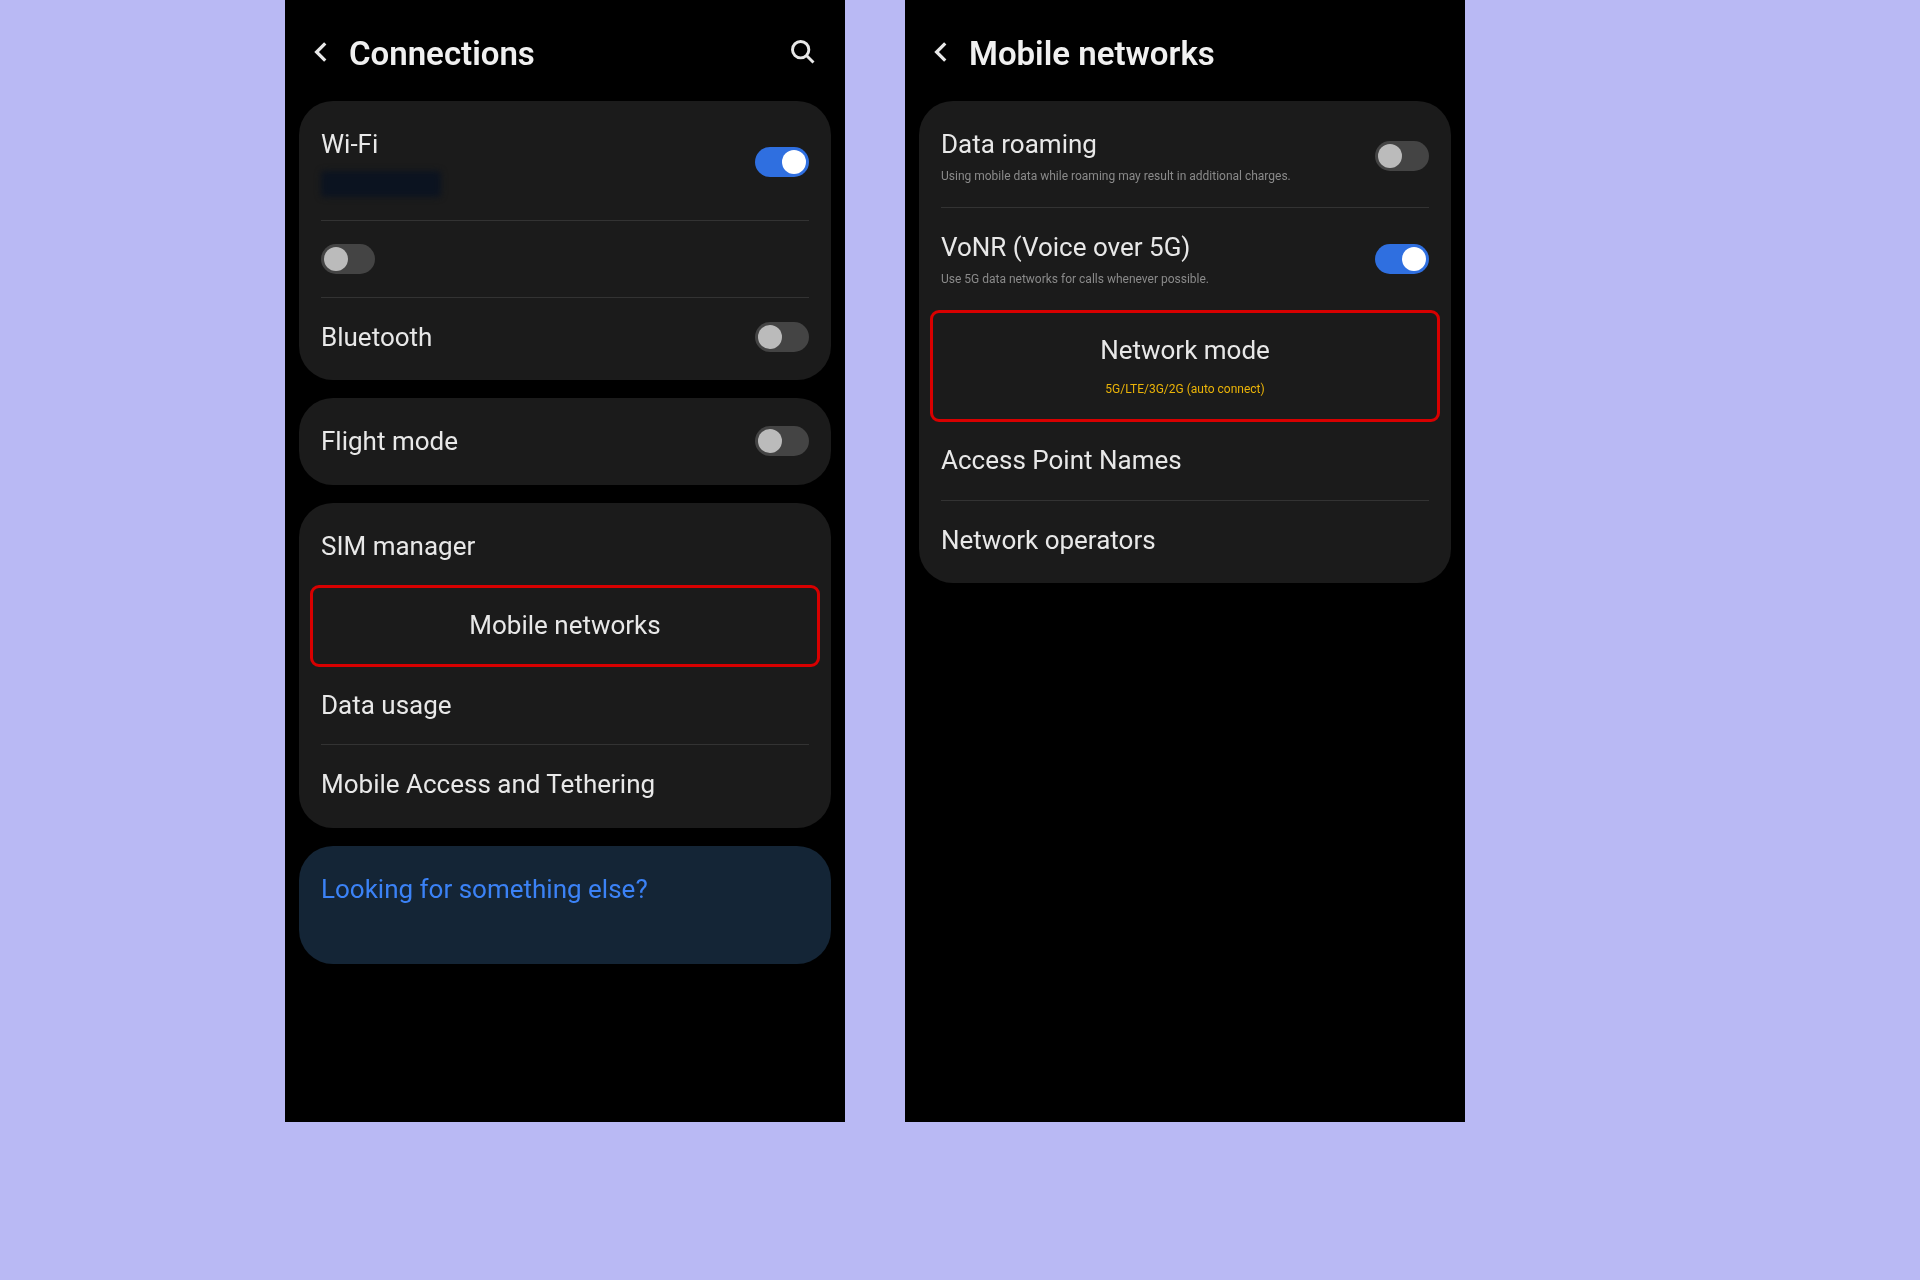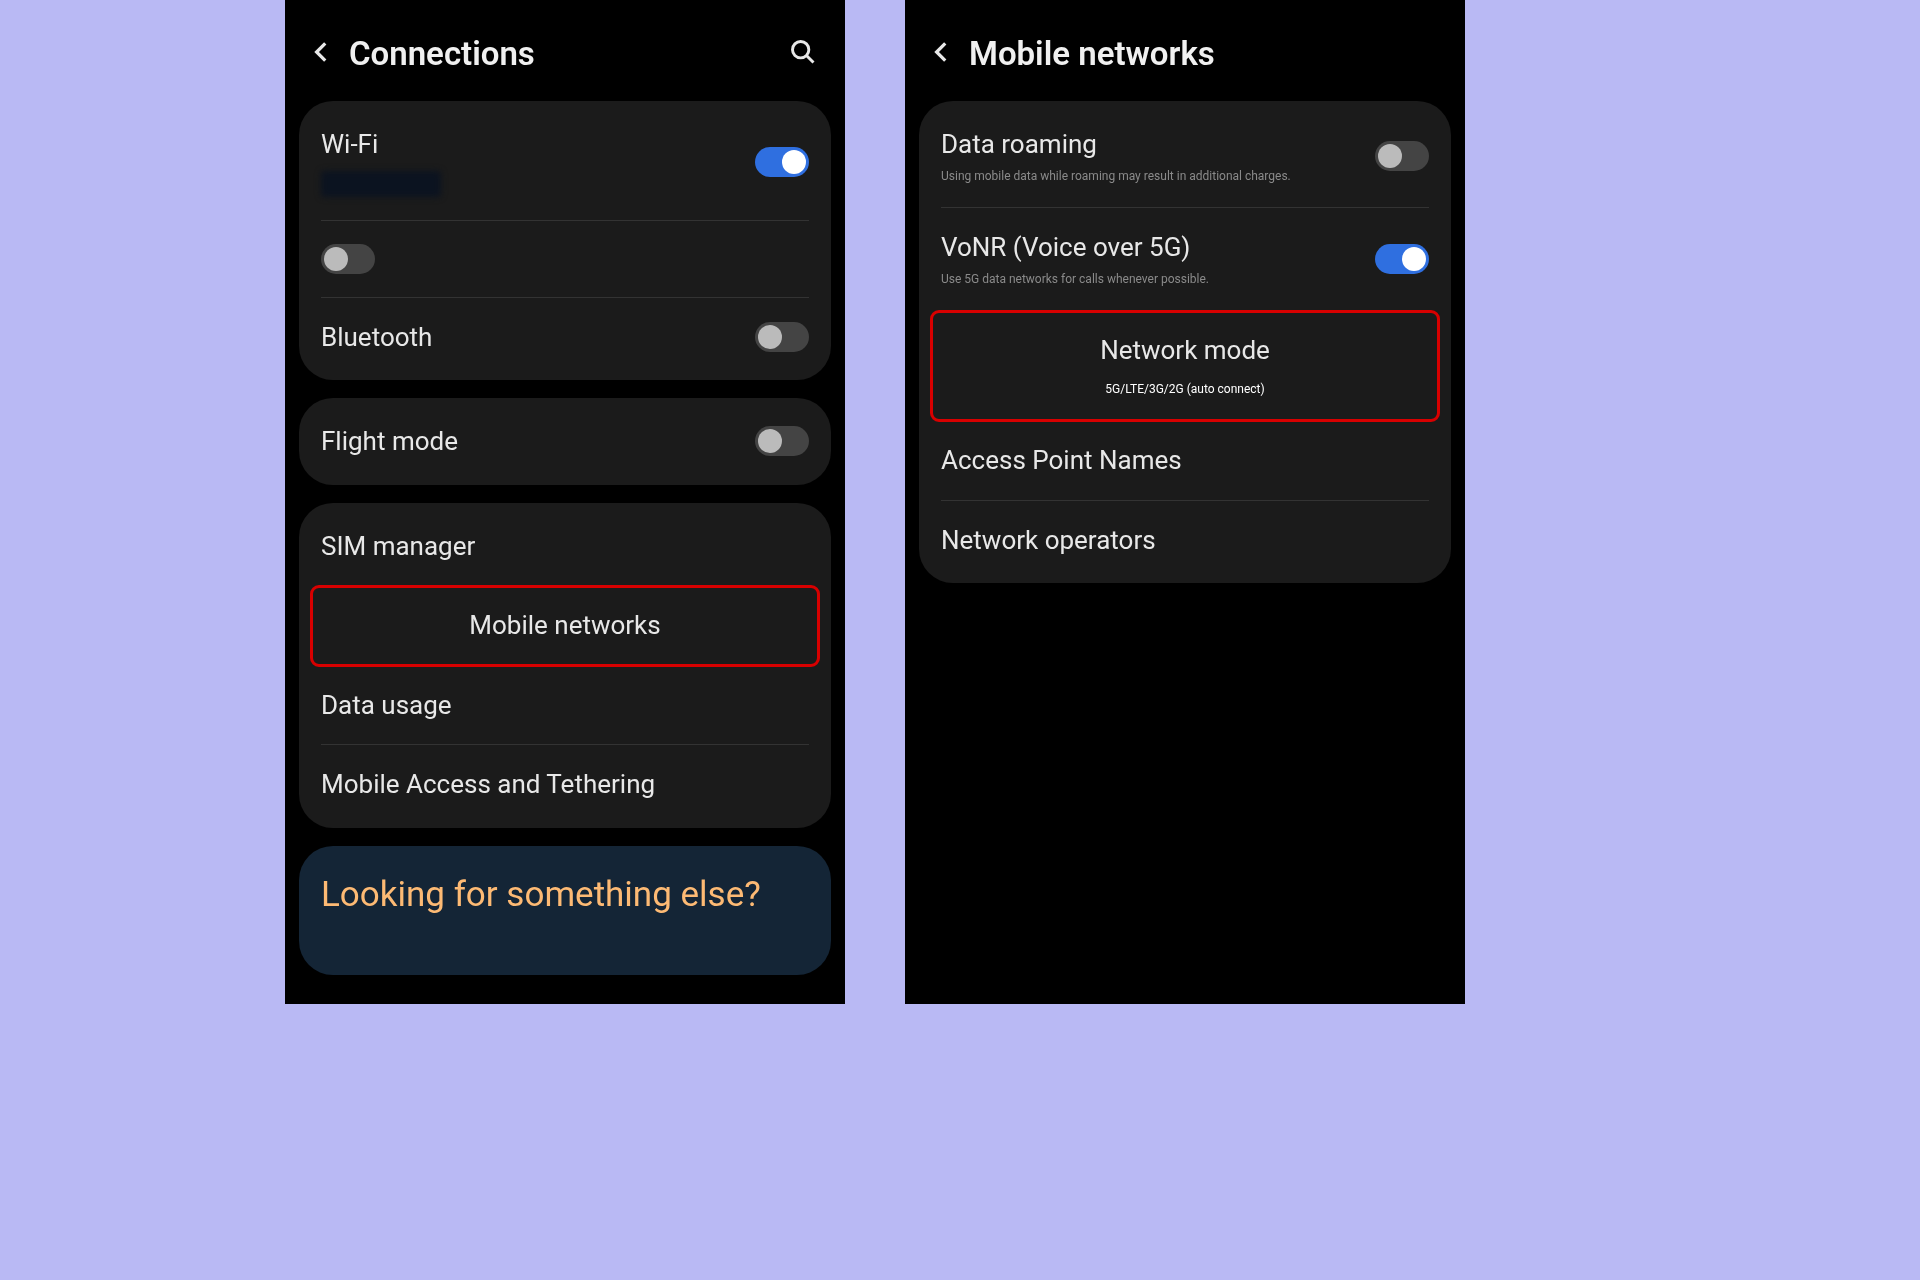--- a/index.html
+++ b/index.html
@@ -7,21 +7,21 @@
   body {
     background: #b9b9f4;
     font-family: -apple-system, BlinkMacSystemFont, "Segoe UI", Roboto, sans-serif;
     display: flex;
     justify-content: flex-start;
     gap: 60px;
     padding-left: 285px;
   }
   .phone {
     width: 560px;
-    height: 1004px;
+    height: 1122px;
     background: #000;
     color: #e8e8e8;
     overflow: hidden;
     position: relative;
   }
   .header {
     display: flex;
     align-items: center;
     padding: 34px 28px 28px 24px;
     gap: 14px;
@@ -59,21 +59,21 @@
     font-weight: 400;
     color: #e8e8e8;
     line-height: 1.25;
   }
   .row-sub {
     font-size: 12px;
     color: #8a8a8a;
     line-height: 1.3;
     margin-top: 4px;
   }
-  .row-sub.blue { color: #ffffff; margin-top: 11px; }
+  .row-sub.blue { color: #eab308; margin-top: 11px; }
   .wifi-blur {
     width: 120px;
     height: 26px;
     background: #0b1320;
     filter: blur(3px);
     border-radius: 4px;
     margin-top: 6px;
   }
 
   .toggle {
@@ -100,22 +100,22 @@
     outline-offset: -2px;
     border-radius: 8px;
     padding-left: 10px !important;
     padding-right: 10px !important;
     margin-left: -10px;
     margin-right: -10px;
     text-align: center;
   }
 
   .help-text {
-    font-size: 35px;
-    color: #fdba74;
+    font-size: 26px;
+    color: #3b82f6;
   }
 </style>
 </head>
 <body>
 
 <div class="phone">
   <div class="header">
     <span class="back-icon">
       <svg viewBox="0 0 24 24">
           <polyline points="15 4 7 12 15 20"></polyline>

